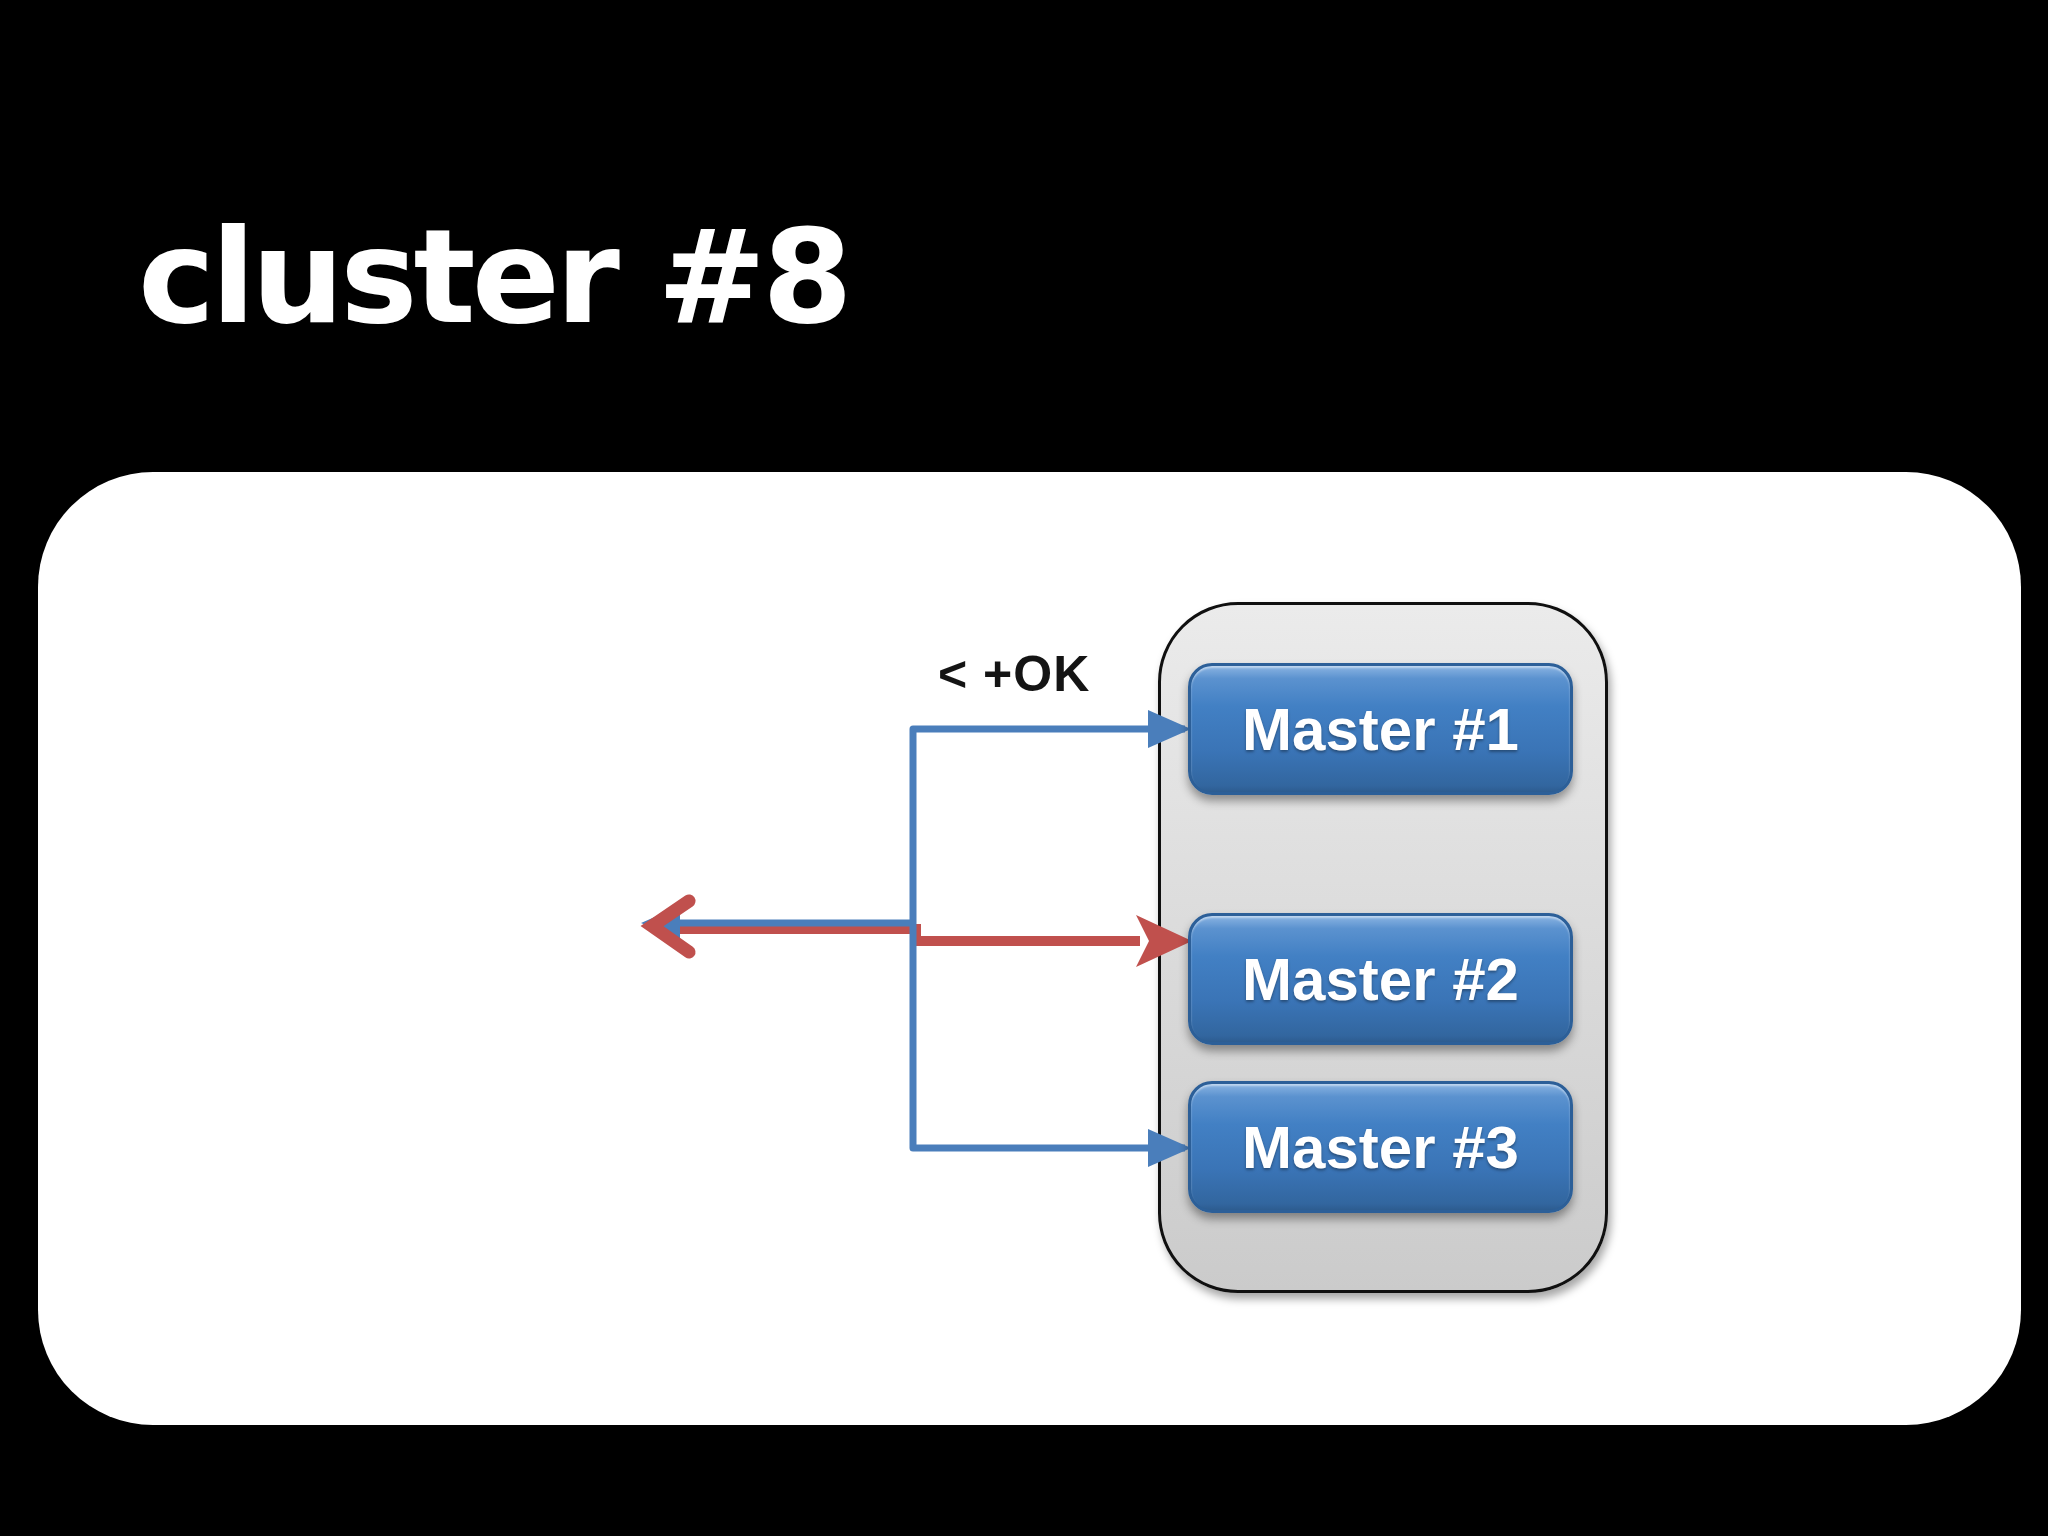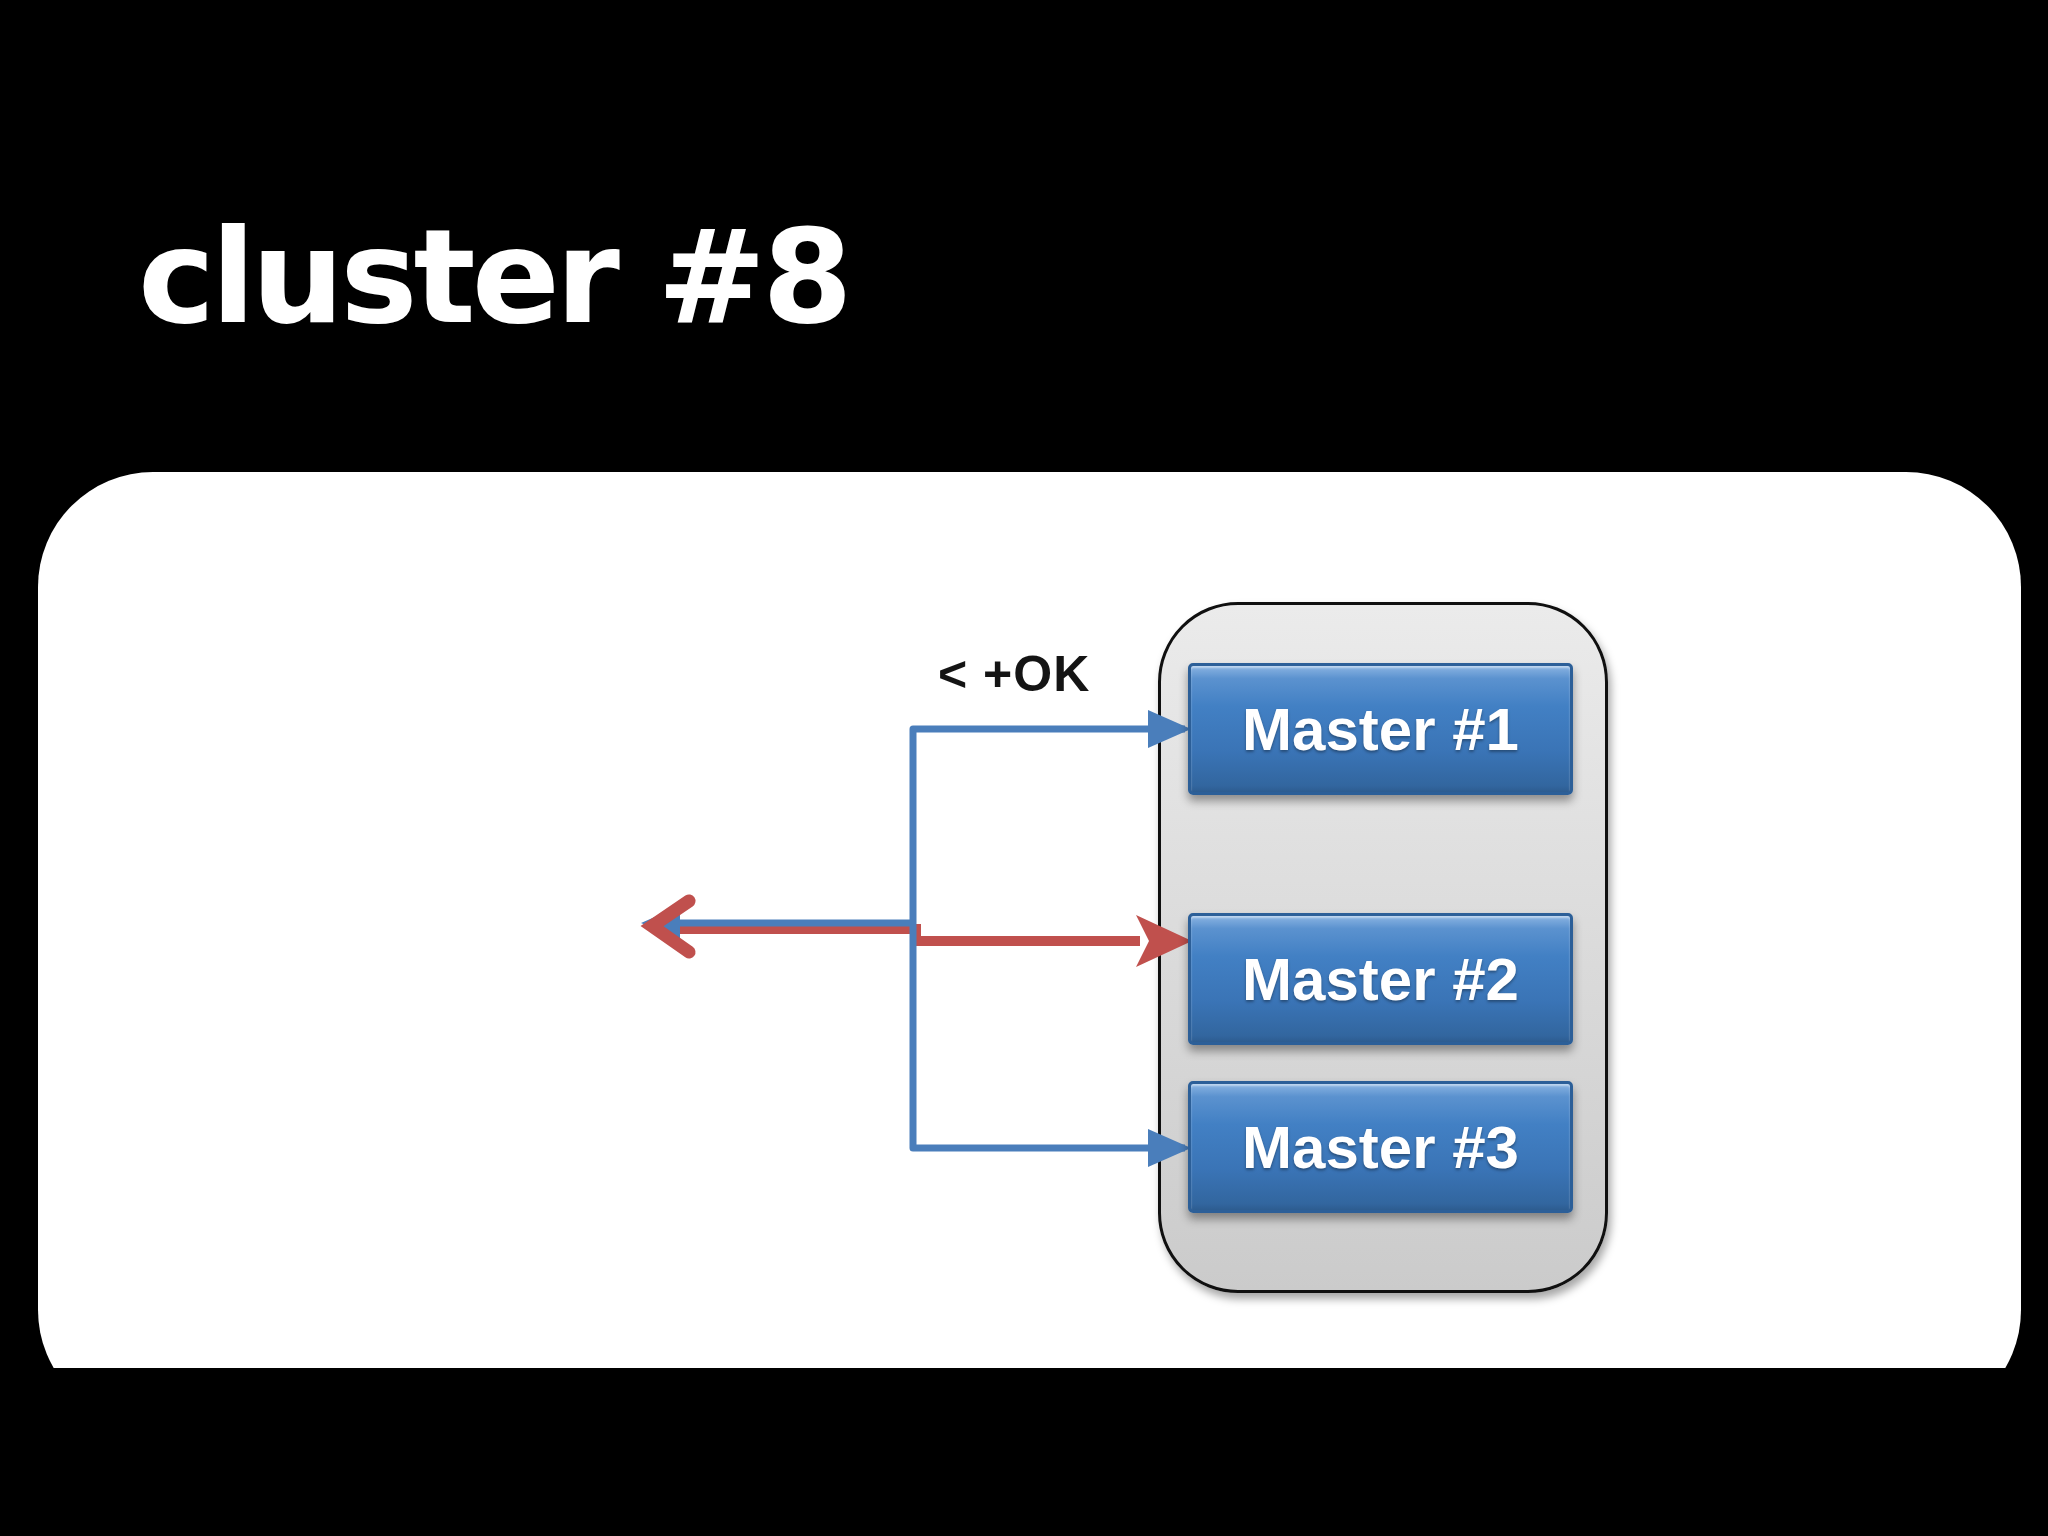--- a/index.html
+++ b/index.html
@@ -1,18 +1,18 @@
 <!DOCTYPE html>
 <html><head>
 <meta charset="utf-8">
 <style>
   html,body{margin:0;padding:0;background:#000;}
   #slide{
     position:relative;
-    width:2048px;height:1368px;
+    width:2048px;height:1536px;
     background:#000;
     overflow:hidden;
     font-family:"Liberation Sans", sans-serif;
   }
   #title{
     position:absolute;
     left:138px;top:212px;
     color:#fff;
     font-family:"DejaVu Sans", sans-serif;
     font-size:130px;
@@ -37,21 +37,21 @@
     border:3px solid #101010;
     border-radius:80px;
     box-shadow:3px 6px 9px rgba(0,0,0,0.35);
   }
   .node{
     position:absolute;
     box-sizing:border-box;
     display:flex;align-items:center;justify-content:center;
     background:linear-gradient(180deg,#8ab4e2 0%,#5b92cf 10%,#4280c4 32%,#3a74b6 68%,#32669f 95%,#2d5c90 100%);
     border:3px solid #2c5f98;
-    border-radius:5px;
+    border-radius:24px;
     box-shadow:0 6px 10px rgba(0,0,0,0.38), inset 0 2px 2px rgba(255,255,255,0.45);
     color:#fff;
     font-weight:700;
     text-shadow:0 2px 3px rgba(0,0,0,0.35);
     white-space:nowrap;
   }
   #client-node{
     left:365px;top:855px;width:273px;height:132px;
     font-size:64px;
   }

